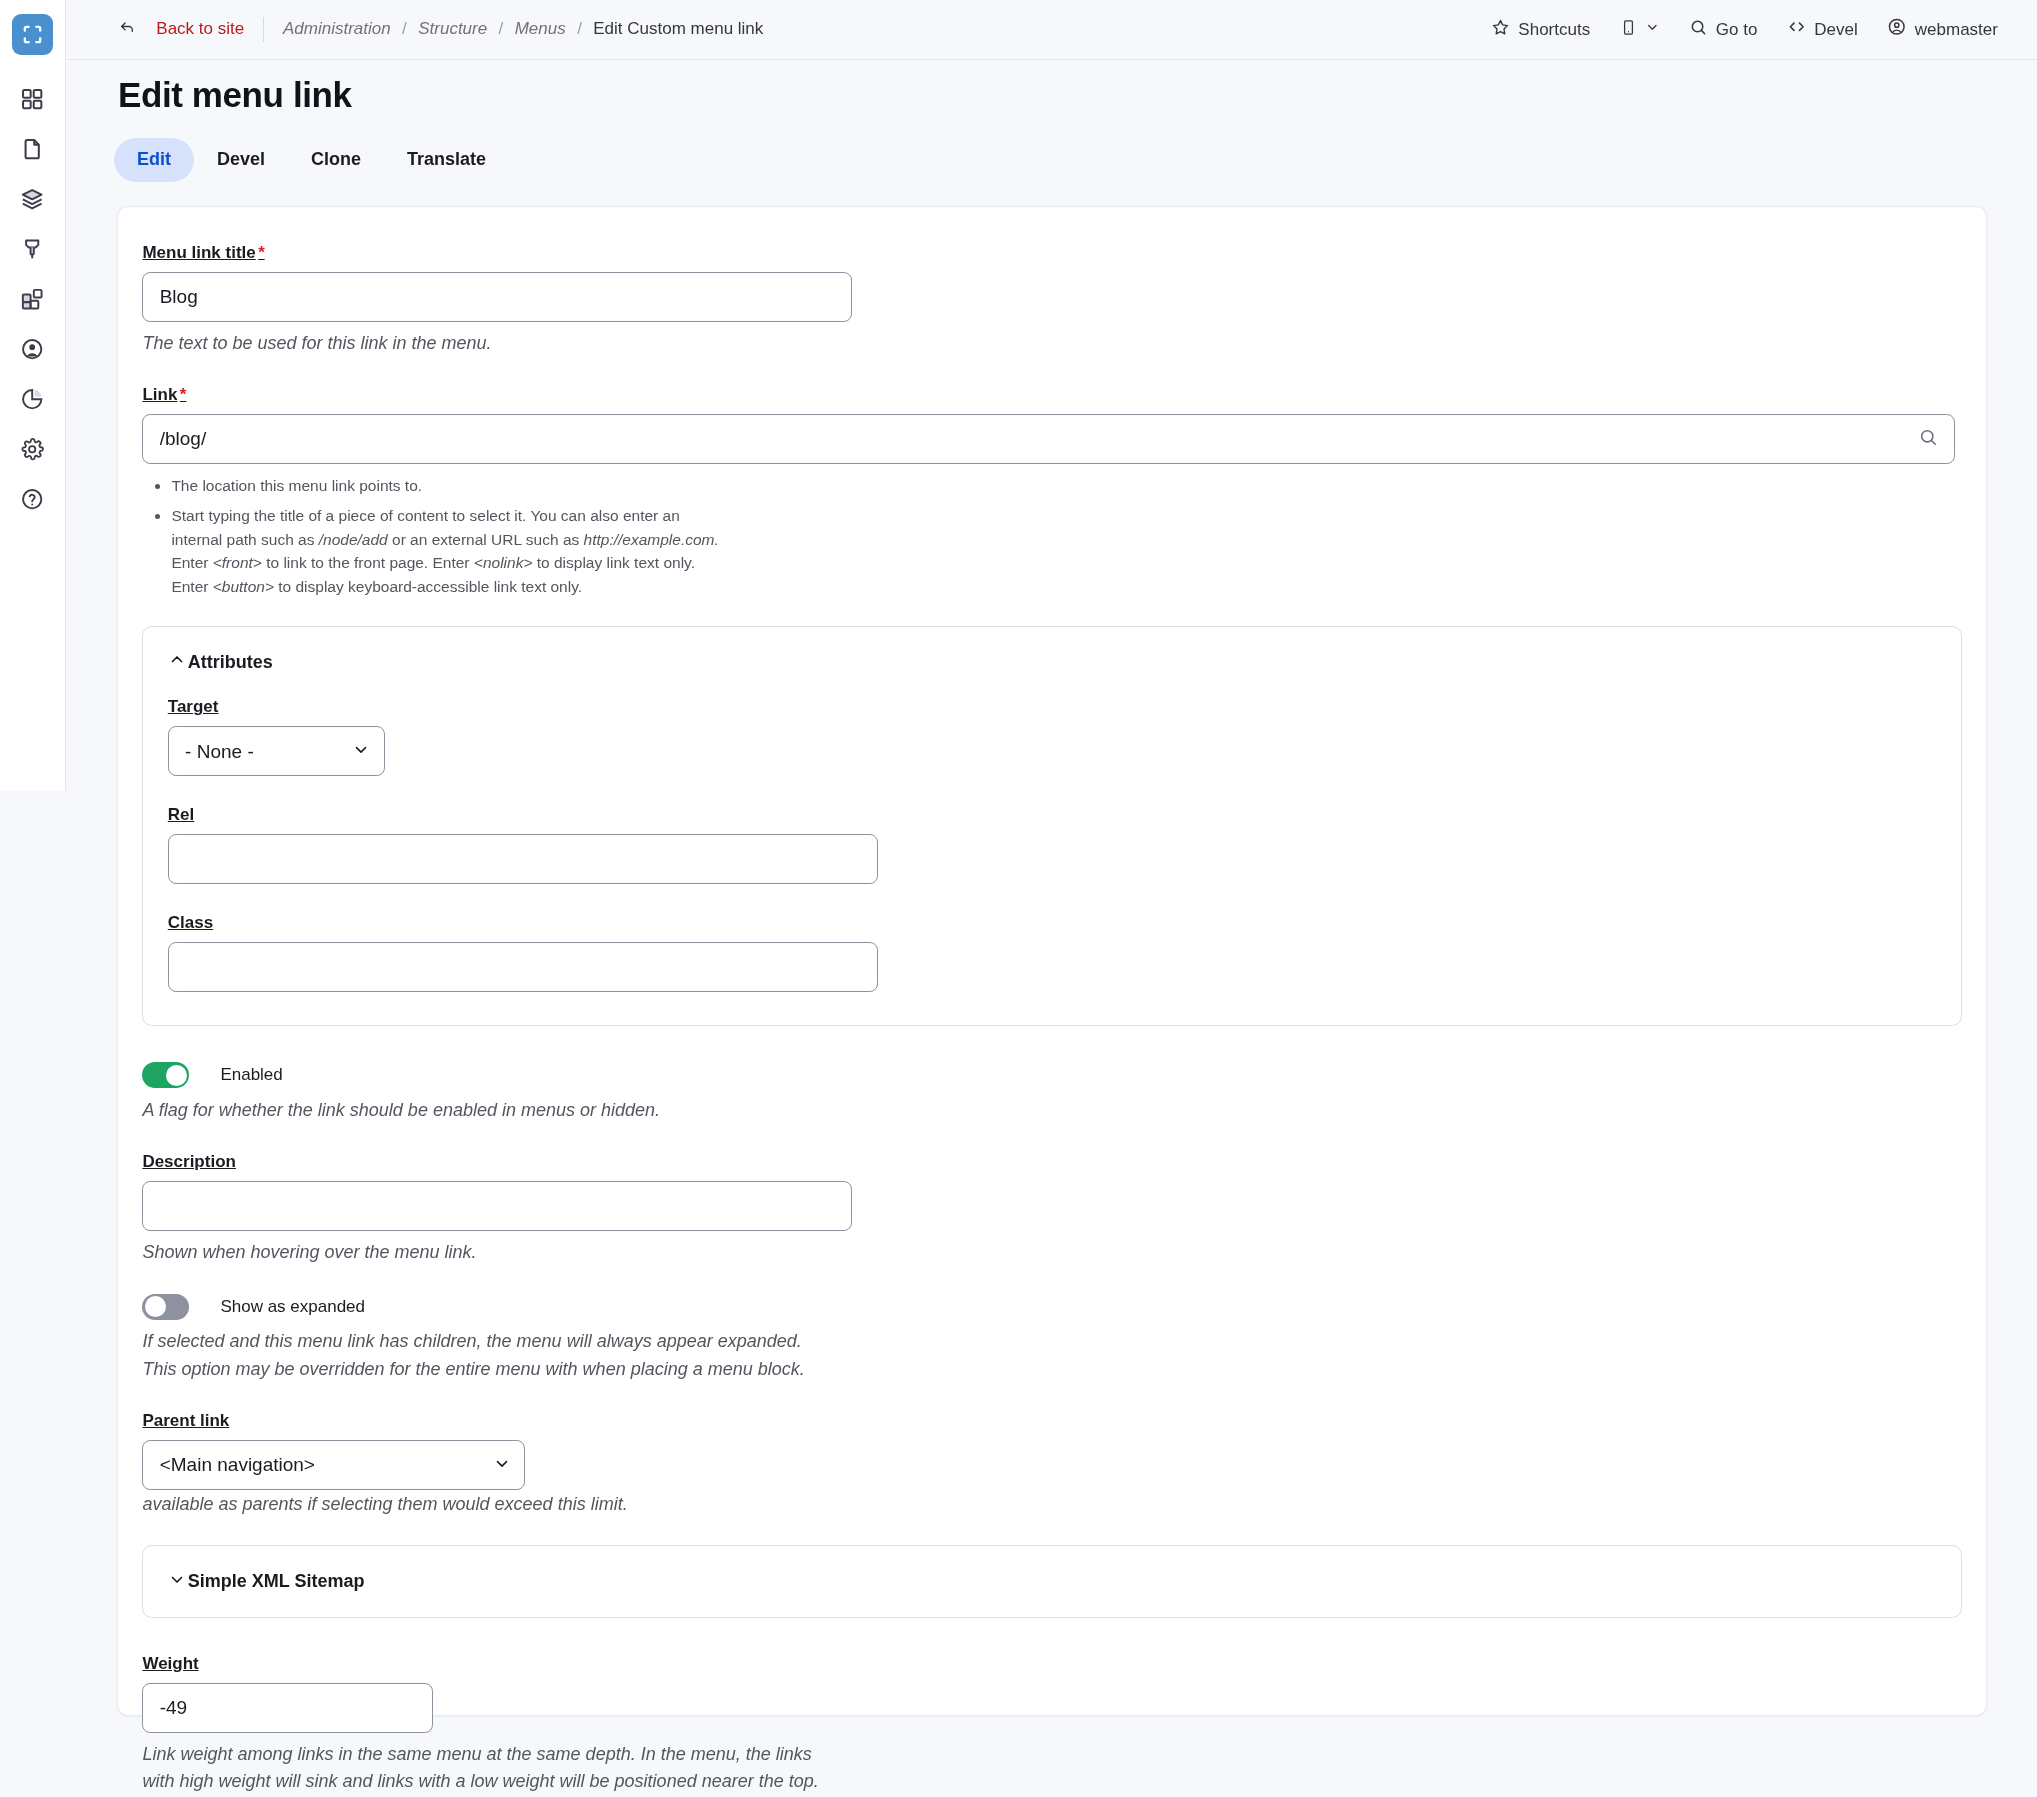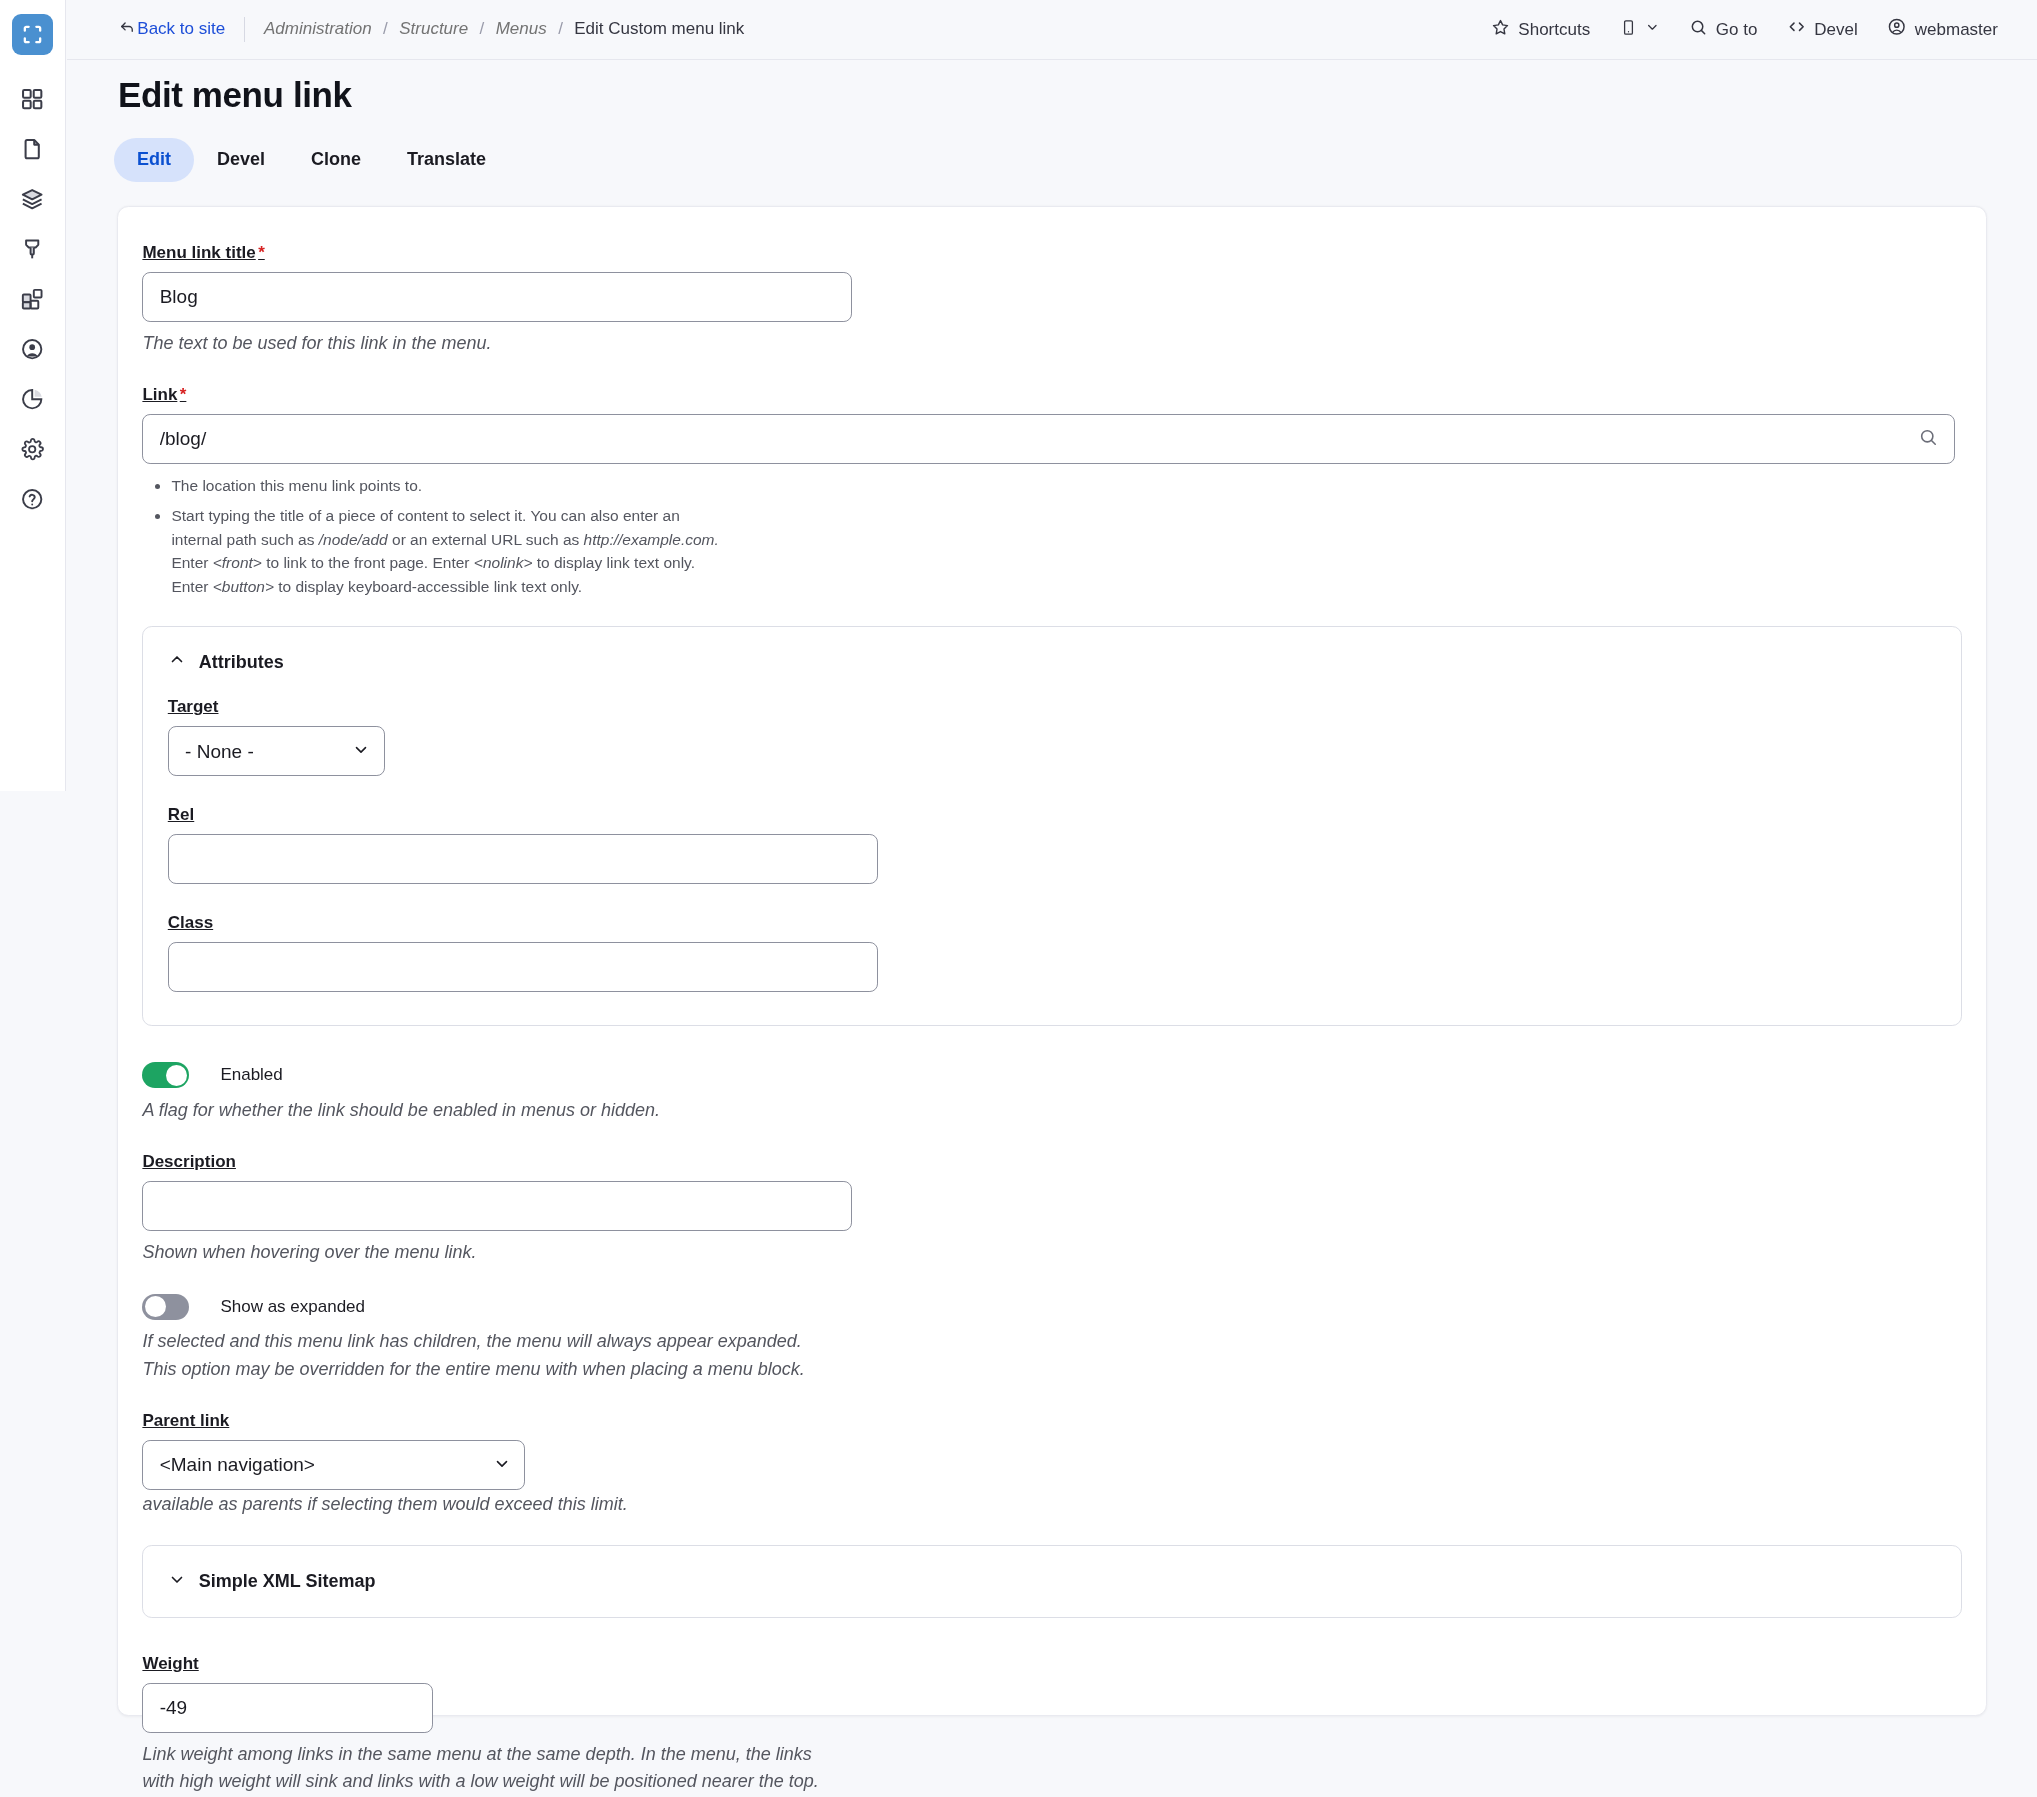--- a/index.html
+++ b/index.html
@@ -41,22 +41,22 @@
     position: absolute; left: 67px; top: 0; right: 0; height: 60px;
     background: #f7f8fb;
     border-bottom: 0.8px solid #e6e7ee;
     display: flex; align-items: center;
   }
   .breadcrumb {
     display: flex; align-items: center; gap: 0;
     margin-left: 52px; font-size: 17px; color: #353641;
   }
   .crumb-back {
-    display: flex; align-items: center; gap: 2px;
-    color: #1d4ed8; font-size: 17px; cursor: pointer;
+    display: flex; align-items: center; gap: 21px;
+    color: #b91c1c; font-size: 17px; cursor: pointer;
   }
   .crumb-divider {
     width: 0.8px; height: 24.4px; background: #d7d9e3; margin: 0 19px;
   }
   .crumb { color: #737373; cursor: pointer; font-style: italic; }
   .crumb-last { color: #353641; cursor: default; }
   .crumb-sep { margin: 0 11.4px; color: #9a9cab; }
 
   .toolbar-right {
     margin-left: auto; margin-right: 24.4px;
@@ -137,21 +137,21 @@
     position: absolute; right: 16.3px; top: 50%; transform: translateY(-50%);
     cursor: pointer;
   }
 
   
   .details {
     border: 0.8px solid #dcdee6; border-radius: 9.8px;
     margin-top: 28px; background: #fff;
   }
   .details-summary {
-    display: flex; align-items: center; gap: 13px;
+    display: flex; align-items: center; gap: 2px;
     padding: 23.6px 24.4px; font-size: 18px; font-weight: 700;
     color: #1b1b22; cursor: pointer; user-select: none;
   }
   .details-body { padding: 0 24.4px 33px 24.4px; }
 
   
   .switch-row { display: flex; align-items: center; gap: 31px; }
   .switch {
     width: 47px; height: 26px; border-radius: 13px; position: relative;
     cursor: pointer; flex: none;

